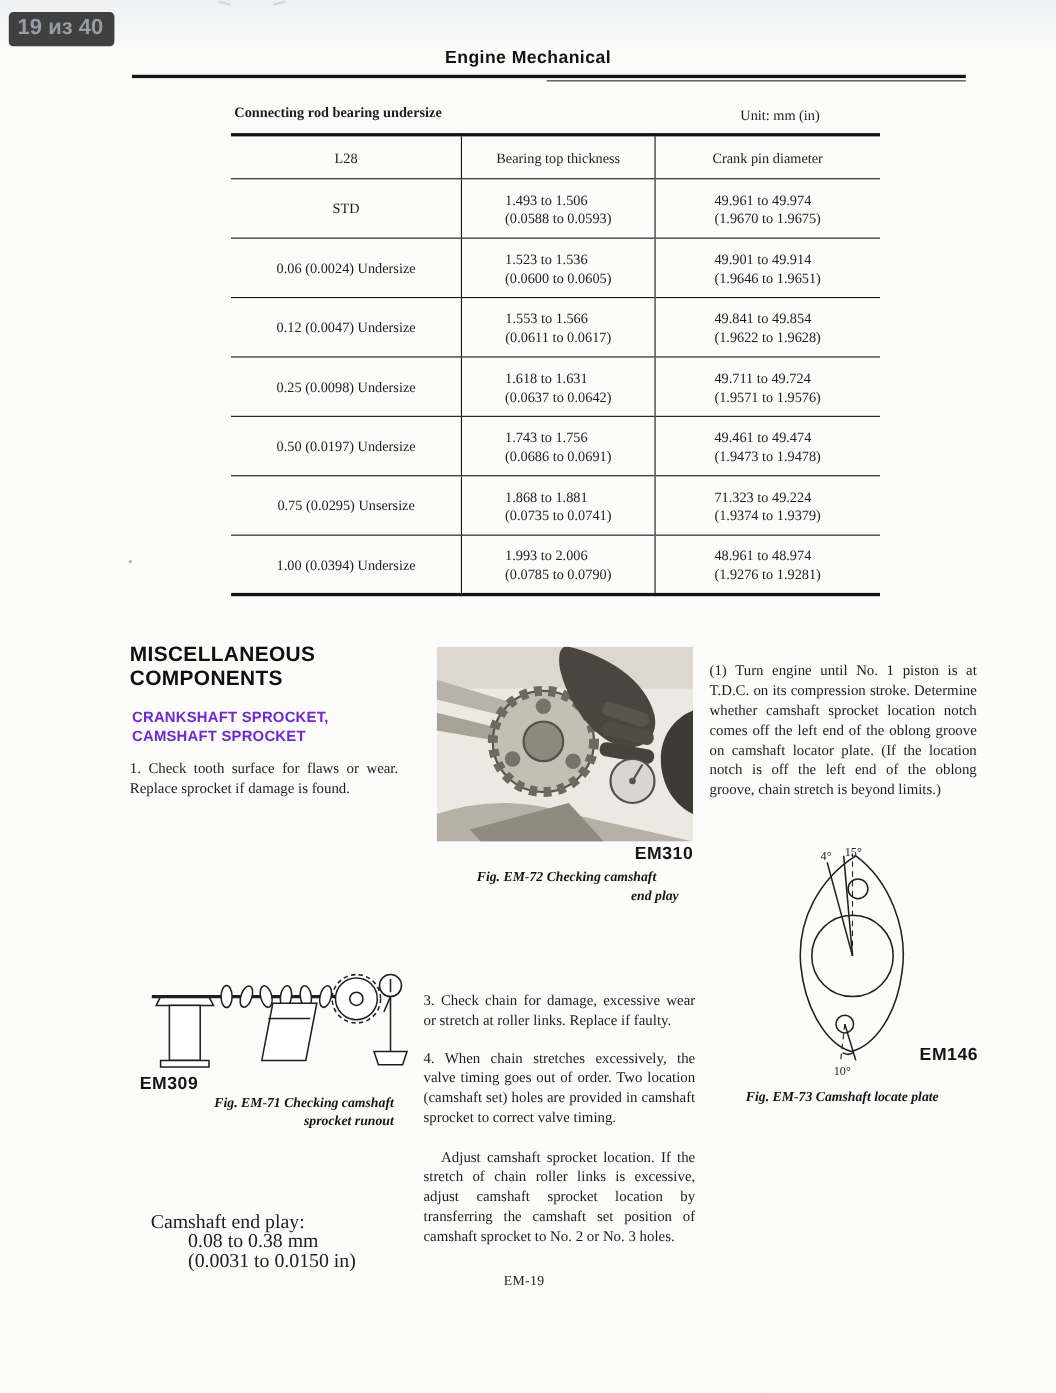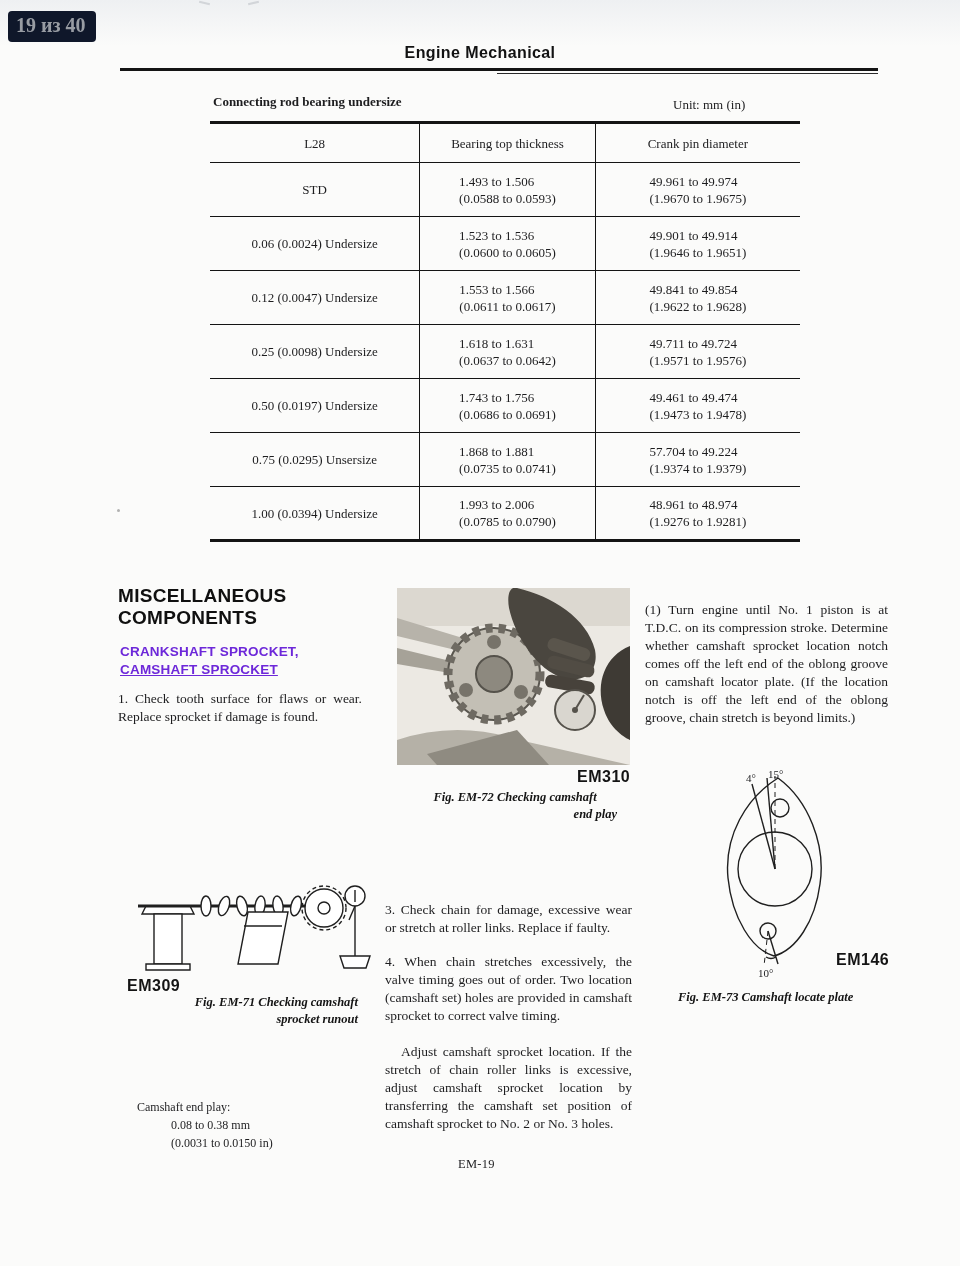--- a/index.html
+++ b/index.html
@@ -6,22 +6,22 @@
   body{background:#f3f4f6;}
   .stage{position:relative;width:960px;height:1266px;background:#fbfbfa;overflow:hidden;
          font-family:"Liberation Serif",serif;color:#1d1d1f;}
   .topstrip{position:absolute;left:0;top:0;width:960px;height:46px;
             background:linear-gradient(#eef0f2,rgba(251,251,250,0));}
   .art{position:absolute;background:#d2d5d9;}
   .art-a{left:199px;top:2px;width:11px;height:2px;transform:rotate(14deg);}
   .art-b{left:248px;top:2px;width:11px;height:2px;transform:rotate(-14deg);}
   .scan-dot{position:absolute;left:117px;top:509px;width:3px;height:3px;border-radius:50%;
             background:#8a8a8a;opacity:.65;}
-  .badge{position:absolute;left:8px;top:11px;font-family:Liberation Serif, serif;
-         font-weight:bold;font-size:20px;color:#989ca3;background:#0f172a;
+  .badge{position:absolute;left:8px;top:11px;font-family:Liberation Sans, sans-serif;
+         font-weight:bold;font-size:20px;color:#989ca3;background:#404040;
          padding:3px 10px 5px 8px;border-radius:4px;}
   .doc-header{position:absolute;left:0;top:44px;width:960px;text-align:center;
               font-family:"Liberation Sans",sans-serif;font-weight:bold;font-size:16px;
               letter-spacing:.4px;color:#121212;}
   .rule-main{position:absolute;left:120px;top:68px;width:758px;height:3px;background:#141414;}
   .rule-sub{position:absolute;left:497px;top:73px;width:381px;height:1px;background:#2a2a2a;}
   .tbl-caption{position:absolute;left:213px;top:94px;font-weight:bold;font-size:13px;}
   .tbl-unit{position:absolute;left:673px;top:97px;font-size:13px;}
   table.spec{position:absolute;left:210px;top:121px;width:590px;border-collapse:collapse;
              border-top:3px solid #141414;border-bottom:3px solid #141414;}
@@ -31,21 +31,21 @@
   table.spec tbody tr{height:54px;border-top:1.5px solid #141414;}
   .c1{width:210px;}
   .c2{width:175px;border-left:1.2px solid #141414;}
   .c3{width:205px;border-left:1.2px solid #141414;}
   .pair{display:inline-block;text-align:left;}
   .h-misc{position:absolute;left:118px;font-family:"Liberation Sans",sans-serif;
           font-weight:bold;font-size:19px;letter-spacing:.3px;color:#101010;}
   .h-misc-1{top:585px;} .h-misc-2{top:607px;}
   .h-sub{position:absolute;left:120px;font-family:"Liberation Sans",sans-serif;
          font-weight:bold;font-size:13.5px;letter-spacing:.2px;color:#6d28d9;}
-  .h-sub-1{top:644px;} .h-sub-2{top:662px;text-decoration:underline;}
+  .h-sub-1{top:644px;} .h-sub-2{top:662px;}
   .para{position:absolute;font-size:13.5px;line-height:18px;text-align:justify;}
   .p-left-1{left:118px;top:690px;width:244px;}
   .p-left-2{left:118px;top:744px;width:244px;}
   .p-right-1{left:645px;top:601px;width:243px;}
   .p-mid-3{left:385px;top:901px;width:247px;}
   .p-mid-4{left:385px;top:953px;width:247px;}
   .p-mid-5{left:385px;top:1043px;width:247px;text-indent:16px;}
   .figbox{position:absolute;}
   .photo{left:397px;top:588px;width:233px;height:177px;}
   .fig71{left:128px;top:868px;width:250px;height:106px;}
@@ -55,21 +55,21 @@
   .lbl-em310{left:577px;top:768px;}
   .lbl-em309{left:127px;top:977px;}
   .lbl-em146{left:836px;top:951px;}
   .figcap{position:absolute;font-style:italic;font-weight:bold;font-size:12.5px;
           line-height:16px;color:#141414;}
   .cap72-1{left:405px;top:789px;width:220px;text-align:center;}
   .cap72-2{left:405px;top:806px;width:212px;text-align:right;}
   .cap71-1{left:148px;top:994px;width:210px;text-align:right;}
   .cap71-2{left:148px;top:1011px;width:210px;text-align:right;}
   .cap73{left:678px;top:989px;white-space:nowrap;}
-  .ep{position:absolute;font-size:12px;}
+  .ep{position:absolute;font-size:18px;}
   .ep-1{left:137px;top:1100px;} .ep-2{left:171px;top:1118px;} .ep-3{left:171px;top:1136px;}
   .page-num{position:absolute;left:458px;top:1157px;font-size:12.5px;letter-spacing:.3px;}
   svg{display:block;}
   svg text{font-family:"Liberation Serif",serif;font-size:11px;fill:#1d1d1f;}
   .ln{stroke:#1f1f1f;stroke-width:1.4;fill:none;}
   .lnw{stroke:#1f1f1f;stroke-width:1.4;fill:#fff;}
 </style>
 </head>
 <body>
 
@@ -116,21 +116,21 @@
         <td class="c3"><div class="pair"><span>49.711 to 49.724</span><br><span>(1.9571 to 1.9576)</span></div></td>
       </tr>
       <tr>
         <td class="c1">0.50 (0.0197) Undersize</td>
         <td class="c2"><div class="pair"><span>1.743 to 1.756</span><br><span>(0.0686 to 0.0691)</span></div></td>
         <td class="c3"><div class="pair"><span>49.461 to 49.474</span><br><span>(1.9473 to 1.9478)</span></div></td>
       </tr>
       <tr>
         <td class="c1">0.75 (0.0295) Unsersize</td>
         <td class="c2"><div class="pair"><span>1.868 to 1.881</span><br><span>(0.0735 to 0.0741)</span></div></td>
-        <td class="c3"><div class="pair"><span>57.704 to 49.224</span><br><span>(1.9374 to 1.9379)</span></div></td>
+        <td class="c3"><div class="pair"><span>71.323 to 49.224</span><br><span>(1.9374 to 1.9379)</span></div></td>
       </tr>
       <tr>
         <td class="c1">1.00 (0.0394) Undersize</td>
         <td class="c2"><div class="pair"><span>1.993 to 2.006</span><br><span>(0.0785 to 0.0790)</span></div></td>
         <td class="c3"><div class="pair"><span>48.961 to 48.974</span><br><span>(1.9276 to 1.9281)</span></div></td>
       </tr>
     </tbody>
   </table>
 
   <div class="scan-dot"></div>

